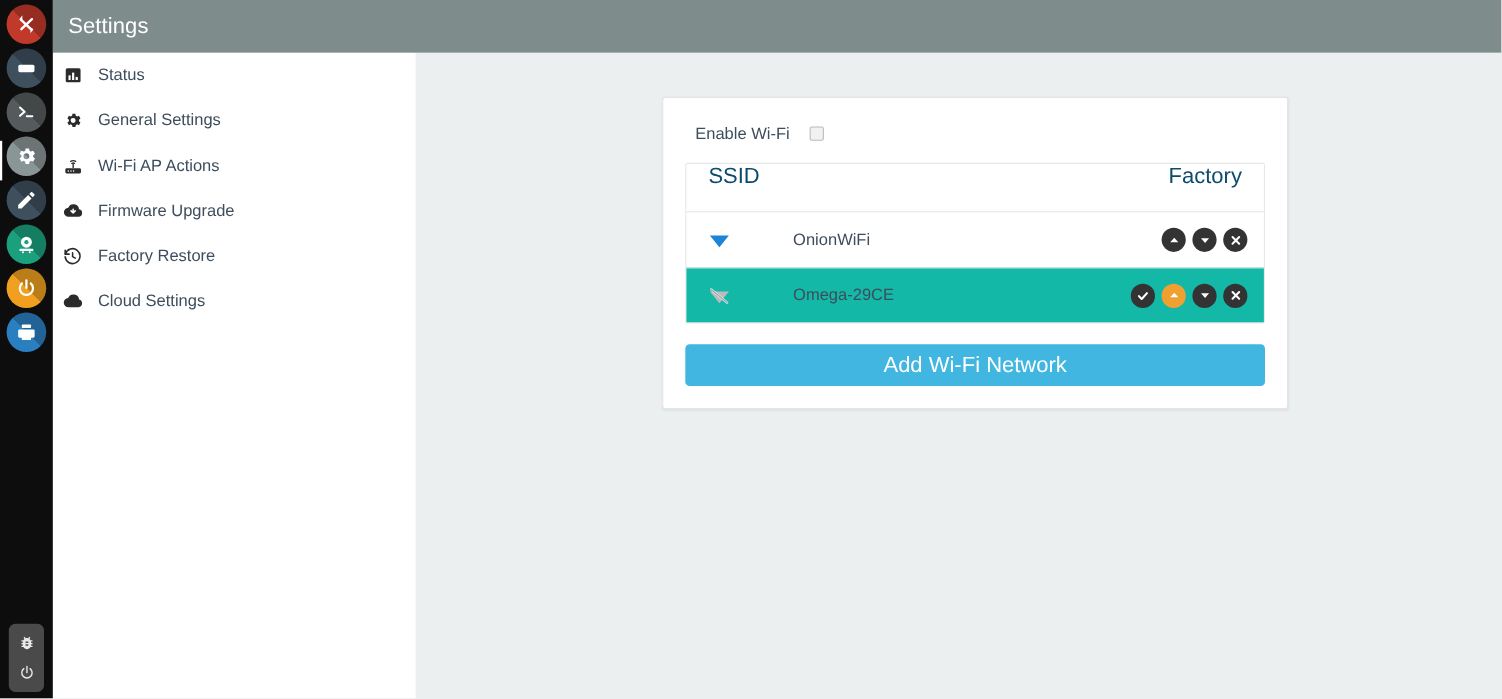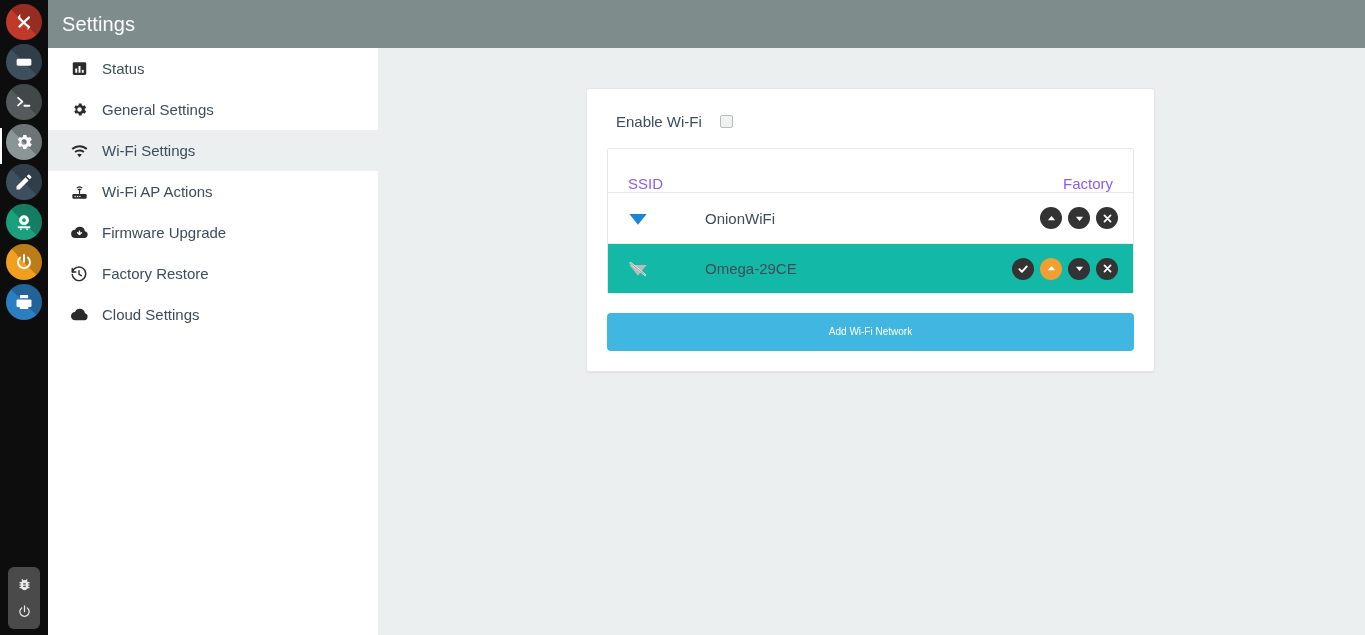--- a/index.html
+++ b/index.html
@@ -64,40 +64,40 @@
 
   
   .sidebar {
     position: absolute; left: 48px; top: 48px;
     width: 330px; height: 587px;
     background: #ffffff;
   }
   .side-item {
     height: 41px;
     display: flex; align-items: center;
-    padding-left: 20px;
+    padding-left: 7px;
     cursor: pointer;
     color: #3d4d5c;
     font-size: 15px;
   }
   .side-item.active { background: #eceff0; }
   .side-ico {
     width: 22px; min-width: 22px; margin-right: 12px;
     display: flex; align-items: center; justify-content: center;
     color: #2b2b2b; line-height: 0;
   }
 
   
   .content {
     position: absolute; left: 378px; top: 48px;
     width: 987px; height: 587px;
     background: #eceff0;
   }
   .card {
-    position: absolute; left: 208px; top: 40px;
+    position: absolute; left: 224px; top: 40px;
     width: 569px;
     background: #ffffff;
     border: 1px solid #e4e6e6;
     border-radius: 3px;
     box-shadow: 0 1px 2px rgba(0,0,0,.06);
     padding: 24px 20px 20px 20px;
   }
   .enable-row {
     display: flex; align-items: center;
     padding-left: 9px;
@@ -108,24 +108,24 @@
     width: 13px; height: 13px; margin-left: 18px;
     border: 1px solid #b7bcbc; border-radius: 2px;
     background: #f1f1f1; cursor: pointer;
   }
 
   .wifi-table {
     border: 1px solid #e6e8e8;
     border-radius: 2px;
   }
   .t-head {
-    display: flex; align-items: flex-end;
+    display: flex; align-items: flex-start;
     height: 44px; padding: 0 20px;
     border-bottom: 1px solid #e6e8e8;
-    font-size: 15px; color: #8b5cf6;
+    font-size: 20px; color: #0c4a6e;
   }
   .t-head .col-ssid { flex: 1; }
   .t-row {
     display: flex; align-items: center;
     height: 50px; padding: 0 15px 0 20px;
     font-size: 15px; color: #3d4d5c;
   }
   .t-row + .t-row { border-top: 1px solid #eceeee; }
   .t-row.shaded { background: #14b8a6; }
   .cell-ssid { flex: 1; display: flex; align-items: center; gap: 43px; }
@@ -138,21 +138,21 @@
     display: flex; align-items: center; justify-content: center;
     cursor: pointer; border: 0; padding: 0;
   }
   .abtn.hot { background: #f0a030; }
 
   .add-btn {
     display: block; width: 100%;
     margin-top: 19px;
     height: 38px; line-height: 38px;
     background: #41b6e0; color: #ffffff;
-    font-size: 10px; text-align: center;
+    font-size: 20px; text-align: center;
     border: 0; border-radius: 4px; cursor: pointer;
     font-family: inherit;
   }
 </style>
 </head>
 <body>
 
 <div class="screen">
 
   <div class="dock">
@@ -271,30 +271,20 @@
         </span>
         <span>Status</span>
       </div>
       <div class="side-item">
         <span class="side-ico">
           <svg width="17" height="17" viewBox="0 0 24 24" fill="#2b2b2b">
             <path d="M19.4 13a7.6 7.6 0 0 0 0-2l2-1.6-2-3.4-2.4 1a7.6 7.6 0 0 0-1.7-1l-.4-2.5h-3.8l-.4 2.5c-.6.2-1.2.6-1.7 1l-2.4-1-2 3.4L6.6 11a7.6 7.6 0 0 0 0 2l-2 1.6 2 3.4 2.4-1c.5.4 1.1.8 1.7 1l.4 2.5h3.8l.4-2.5c.6-.2 1.2-.6 1.7-1l2.4 1 2-3.4-2-1.6zM12 15.2A3.2 3.2 0 1 1 12 8.8a3.2 3.2 0 0 1 0 6.4z"></path>
           </svg>
         </span>
         <span>General Settings</span>
-      </div>
-      <div class="side-item active">
-        <span class="side-ico">
-          <svg width="19" height="17" viewBox="0 0 24 20" fill="#2b2b2b">
-            <path d="M12 3.4c3.8 0 7.3 1.4 10 3.7l-1.6 1.9A13.6 13.6 0 0 0 12 5.9 13.6 13.6 0 0 0 3.6 9L2 7.1A15.9 15.9 0 0 1 12 3.4z"></path>
-            <path d="M12 8.6c2.4 0 4.6.8 6.3 2.2l-1.6 2A7.5 7.5 0 0 0 12 11.2c-1.7 0-3.4.6-4.7 1.6l-1.6-2A10.2 10.2 0 0 1 12 8.6z"></path>
-            <path d="M12 14c1.1 0 2.1.4 2.9 1l-2.9 3.4L9.1 15c.8-.6 1.8-1 2.9-1z"></path>
-          </svg>
-        </span>
-        <span>Wi-Fi Settings</span>
       </div>
       <div class="side-item">
         <span class="side-ico">
           <svg width="19" height="18" viewBox="0 0 24 22" fill="#2b2b2b">
             <rect x="3" y="13.5" width="18" height="6" rx="1.6"></rect>
             <rect x="5.6" y="15.8" width="1.8" height="1.8" rx=".9" fill="#fff"></rect>
             <rect x="8.6" y="15.8" width="1.8" height="1.8" rx=".9" fill="#fff"></rect>
             <rect x="11.6" y="15.8" width="1.8" height="1.8" rx=".9" fill="#fff"></rect>
             <rect x="11.2" y="7.5" width="1.6" height="6" rx=".8"></rect>
             <path d="M9.1 5.6a5.2 5.2 0 0 1 5.8 0" stroke="#2b2b2b" stroke-width="1.5" fill="none" stroke-linecap="round"></path>

